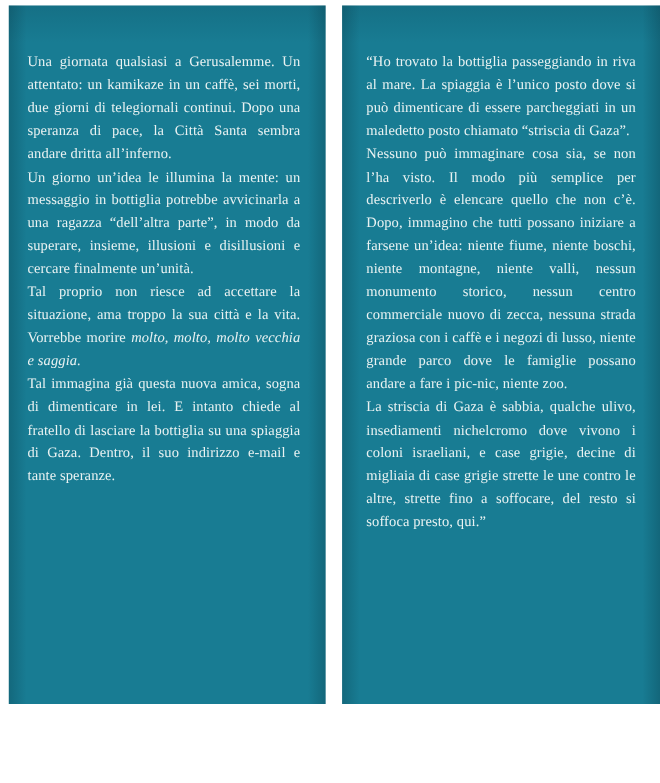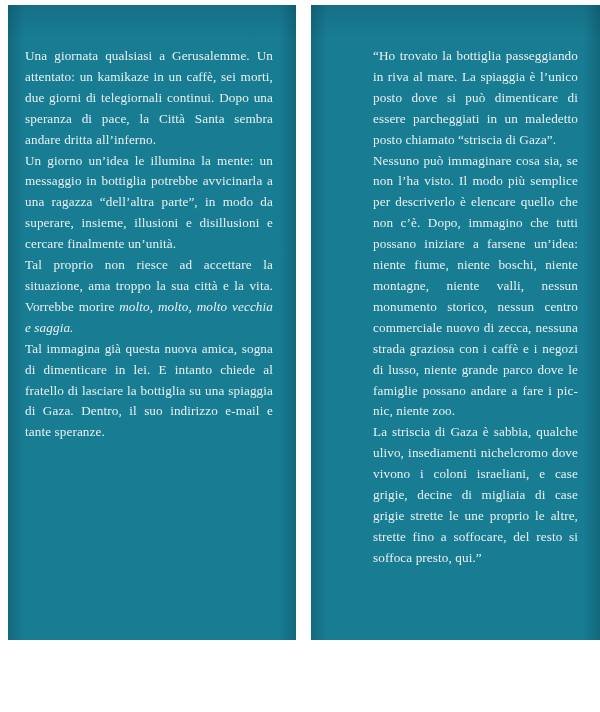--- a/index.html
+++ b/index.html
@@ -32,21 +32,21 @@
   .right-panel { width: 289px; }
 
   .flap-text {
     color: #e9f2f2;
     font-size: 13.2px;
     line-height: 20.9px;
     text-align: justify;
     letter-spacing: 0.1px;
   }
   .left-panel .flap-text  { padding: 41px 23px 0 17px; }
-  .right-panel .flap-text { padding: 41px 22px 0 22px; margin-left: 40px; }
+  .right-panel .flap-text { padding: 41px 22px 0 22px; }
 
   .flap-text p { margin: 0; }
   .italic { font-style: italic; }
 
   .credit {
     position: absolute;
     left: 22px;
     bottom: 36px;
     color: #e9f2f2;
     font-size: 11px;
@@ -67,21 +67,21 @@
         <p><span>Tal immagina già questa nuova amica, sogna di dimenticare in lei. E intanto chiede al fratello di lasciare la bottiglia su una spiaggia di Gaza. Dentro, il suo indirizzo e-mail e tante speranze.</span></p>
       </div>
   </div>
 
   <div class="gutter"></div>
 
   <div class="panel right-panel">
     <div class="flap-text">
         <p><span>“Ho trovato la bottiglia passeggiando in riva al mare. La spiaggia è l’unico posto dove si può dimenticare di essere parcheggiati in un maledetto posto chiamato “striscia di Gaza”.</span></p>
         <p><span>Nessuno può immaginare cosa sia, se non l’ha visto. Il modo più semplice per descriverlo è elencare quello che non c’è. Dopo, immagino che tutti possano iniziare a farsene un’idea: niente fiume, niente boschi, niente montagne, niente valli, nessun monumento storico, nessun centro commerciale nuovo di zecca, nessuna strada graziosa con i caffè e i negozi di lusso, niente grande parco dove le famiglie possano andare a fare i pic-nic, niente zoo.</span></p>
-        <p><span>La striscia di Gaza è sabbia, qualche ulivo, insediamenti nichelcromo dove vivono i coloni israeliani, e case grigie, decine di migliaia di case grigie strette le une proprio le altre, strette fino a soffocare, del resto si soffoca presto, qui.”</span></p>
+        <p><span>La striscia di Gaza è sabbia, qualche ulivo, insediamenti nichelcromo dove vivono i coloni israeliani, e case grigie, decine di migliaia di case grigie strette le une contro le altre, strette fino a soffocare, del resto si soffoca presto, qui.”</span></p>
       </div>
 
     <div class="credit">
       <div>In copertina:</div>
       <div>© Bob Zuba / Stock Illustration Source / Getty Images</div>
     </div>
   </div>
 
 </div>
 

